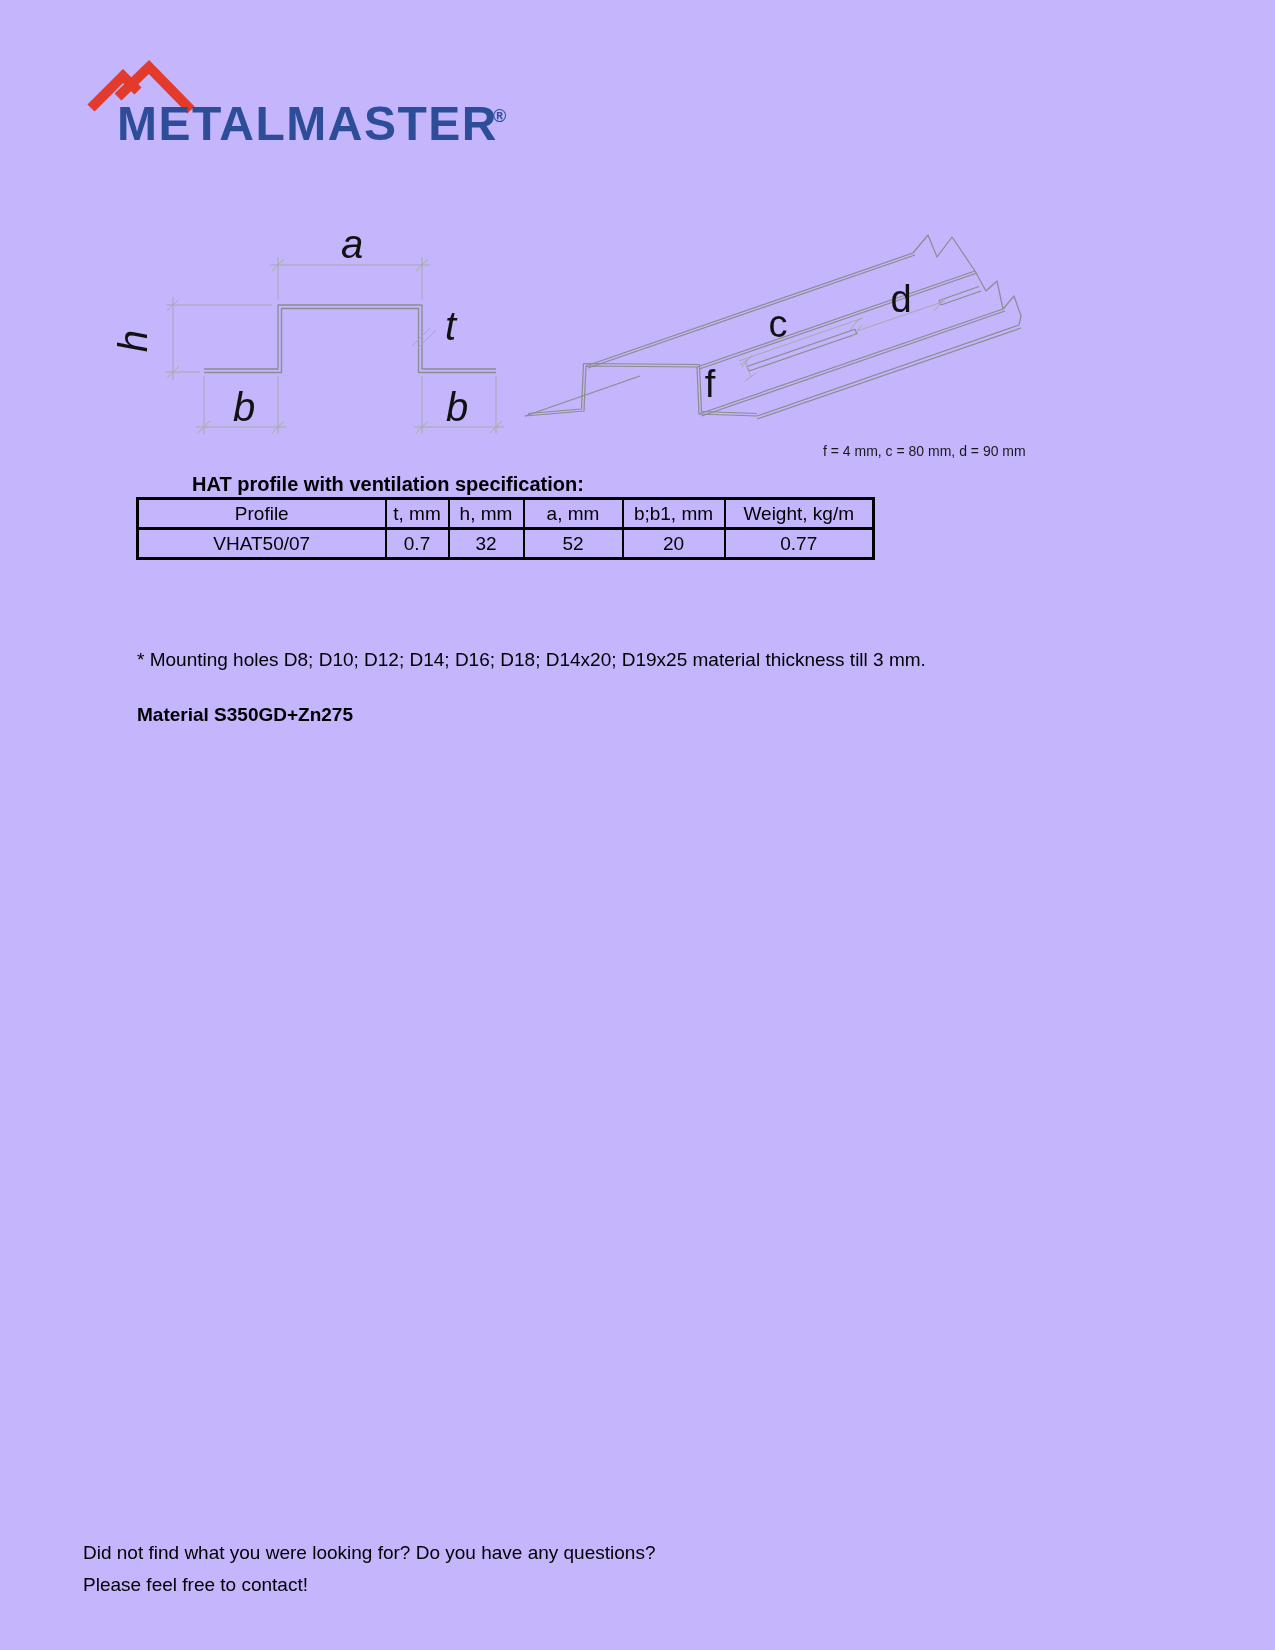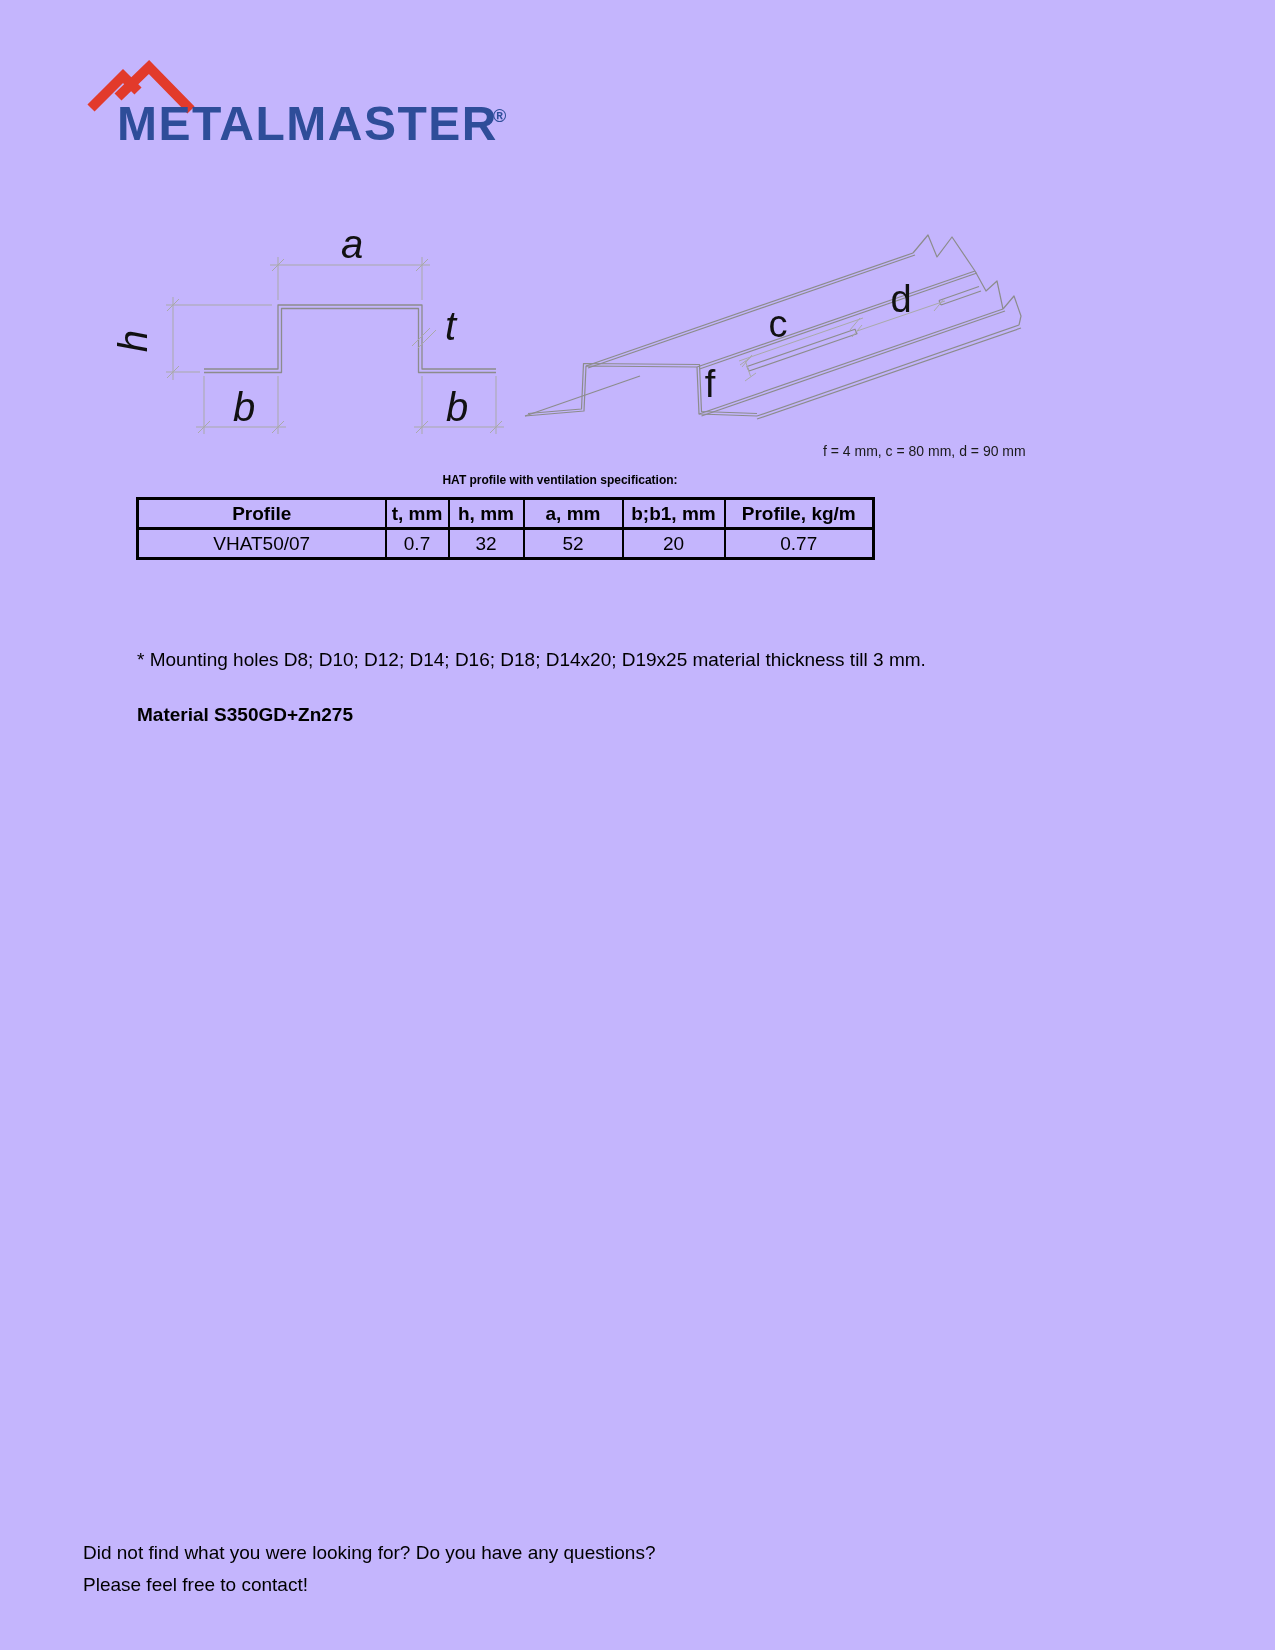--- a/index.html
+++ b/index.html
@@ -9,27 +9,27 @@
 
   
   .brand{position:absolute;left:117px;top:100px;font-size:48px;font-weight:bold;
          letter-spacing:1.5px;color:#2e4d99;line-height:1;}
   .reg{position:absolute;left:493px;top:107px;font-size:18px;font-weight:bold;color:#2e4d99;line-height:1;}
 
   
   .dim-note{position:absolute;left:823px;top:443px;font-size:14px;color:#1a1a1a;white-space:nowrap;}
 
   
-  .tbl-title{position:absolute;left:192px;top:473px;width:736px;text-align:center;
-             font-size:12px;font-weight:bold;white-space:nowrap;}
+  .tbl-title{position:absolute;left:192px;top:473px;width:736px;
+             font-size:20px;font-weight:bold;white-space:nowrap;}
   table.spec{position:absolute;left:136px;top:497px;width:736px;border-collapse:collapse;
              table-layout:fixed;border:3px solid #000;}
   table.spec th,table.spec td{border:2px solid #000;height:27px;padding:0 3px;
              font-size:19px;line-height:1;white-space:nowrap;overflow:hidden;text-align:center;}
-  table.spec thead th{font-weight:bold;border-bottom:3px solid #000;}
+  table.spec thead th{font-weight:normal;border-bottom:3px solid #000;}
   td.cell-profile{text-align:left;padding-left:2px;}
   td.cell-weight{text-align:right;padding-right:4px;margin-top:24px;}
 
   .note{position:absolute;left:137px;font-size:19px;white-space:nowrap;text-align:right;}
   .note-bold{font-weight:bold;}
 
   .footer-line{position:absolute;left:83px;font-size:19px;white-space:nowrap;}
 
   svg text{font-family:"Liberation Sans",sans-serif;}
   .dimlabel{font-style:italic;}
@@ -137,21 +137,21 @@
         <col style="width:102px">
         <col style="width:149px">
     </colgroup>
     <thead>
       <tr>
         <th>Profile</th>
         <th>t, mm</th>
         <th>h, mm</th>
         <th>a, mm</th>
         <th>b;b1, mm</th>
-        <th>Profile, kg/m</th>
+        <th>Weight, kg/m</th>
       </tr>
     </thead>
     <tbody>
       <tr>
         <td class="cell-profile">VHAT50/07</td>
         <td>0.7</td>
         <td>32</td>
         <td>52</td>
         <td>20</td>
         <td class="cell-weight">0.77</td>

